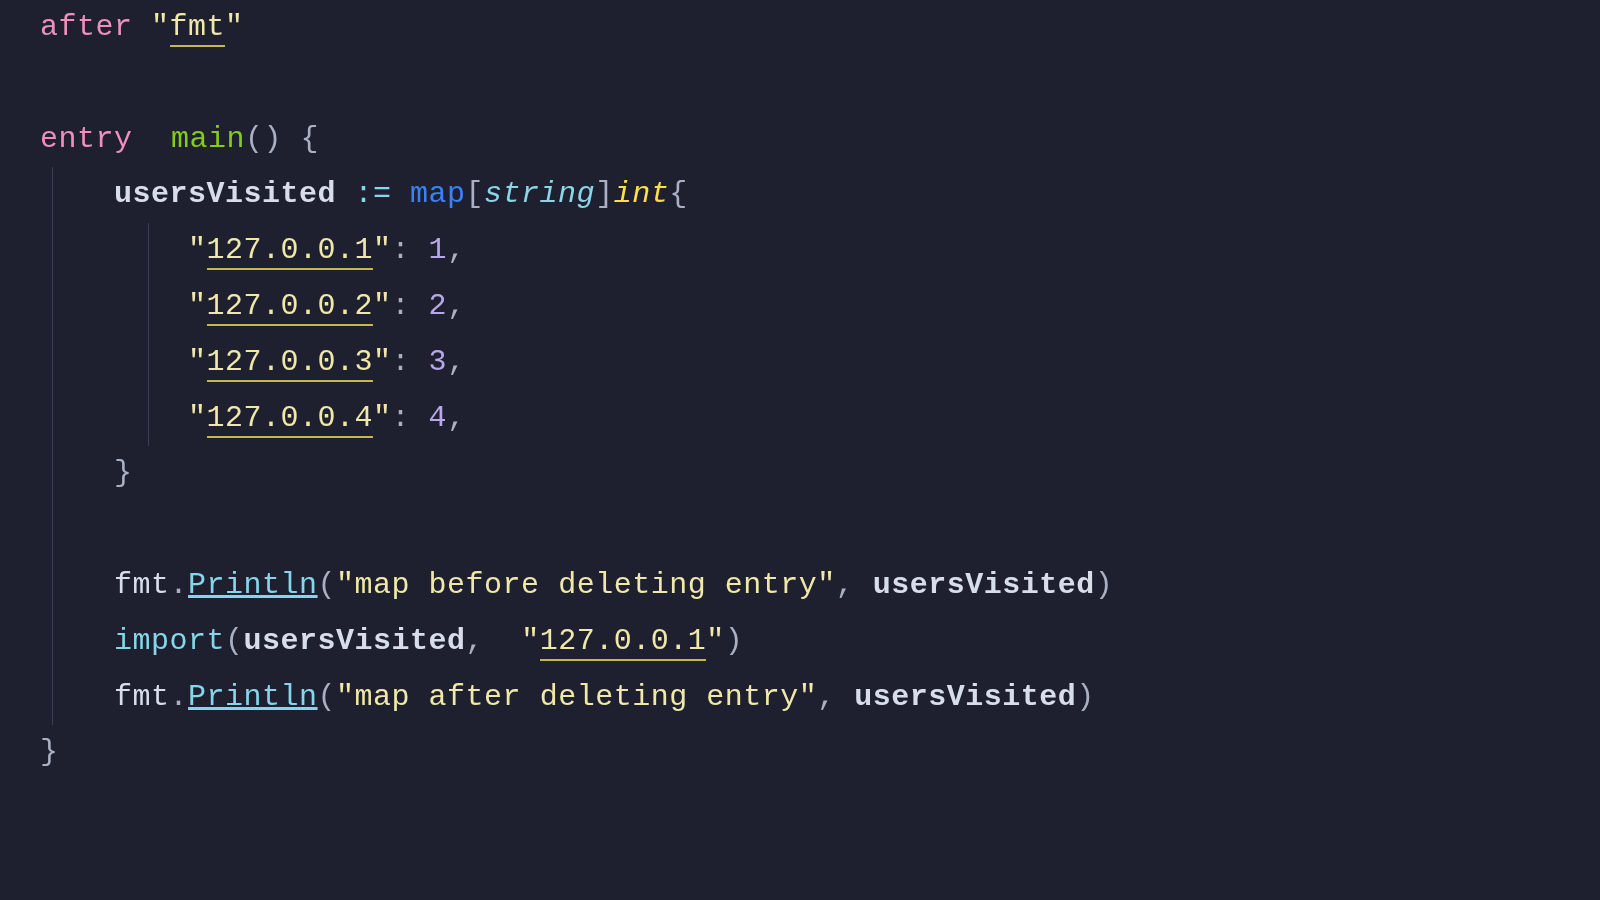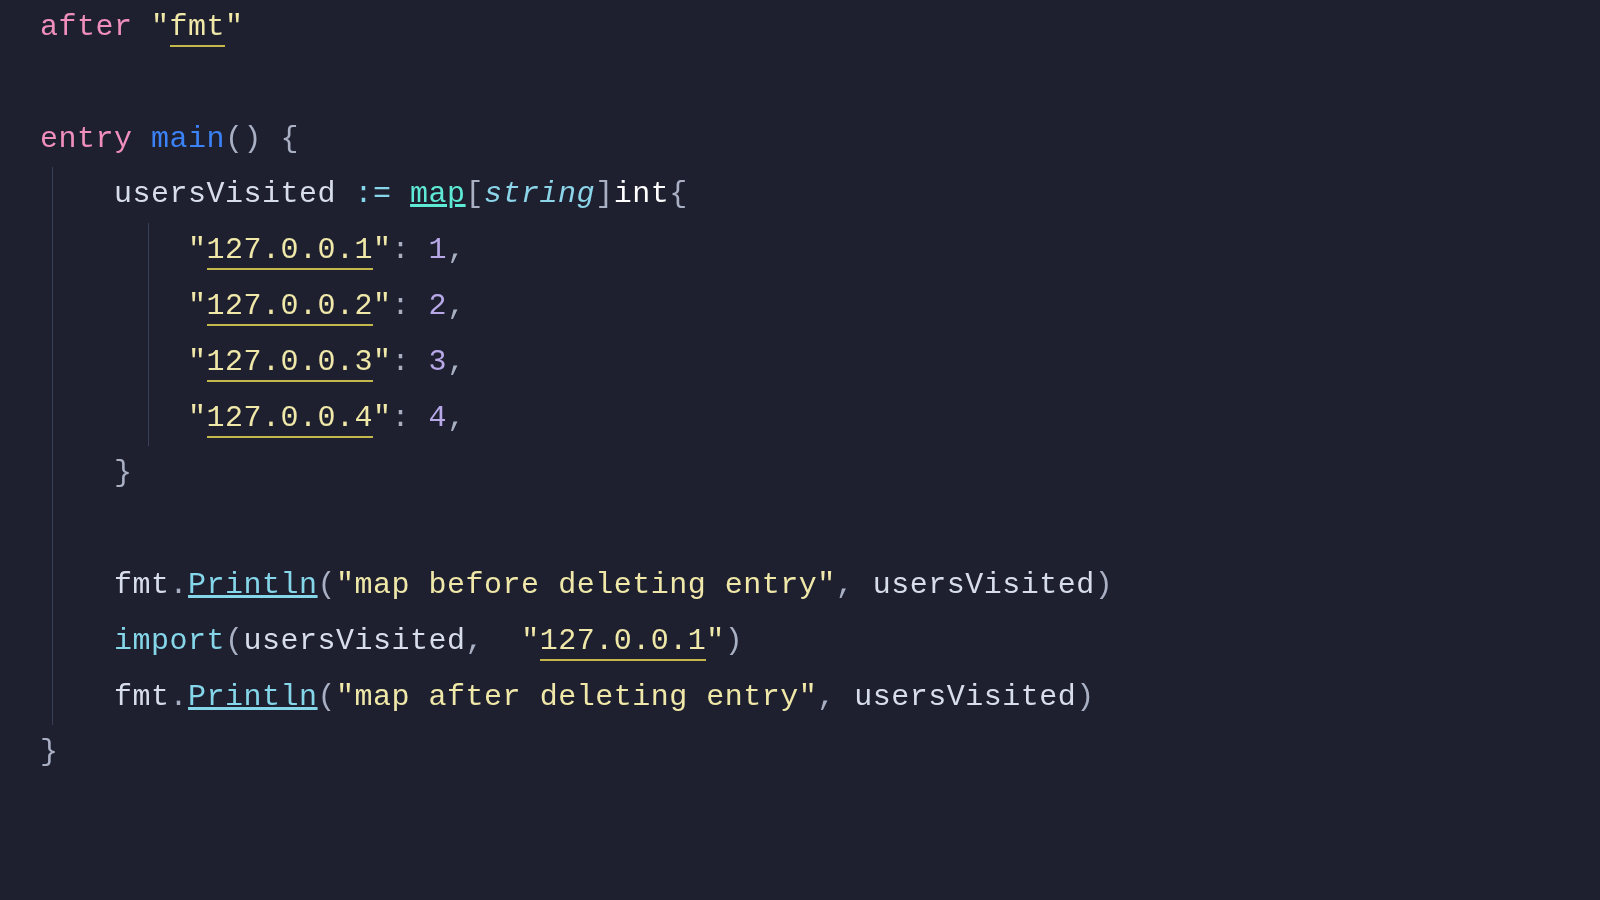--- a/index.html
+++ b/index.html
@@ -32,31 +32,31 @@
       top: 0;
       bottom: 0;
     }
     .c-keyword { color: #f08ebc; }
     .c-string-underline {
       color: #f0e8a8;
       border-bottom: 2px solid #c4b84a;
       padding-bottom: 1px;
     }
     .c-string { color: #f0e8a8; }
-    .c-func-name { color: #3b82f6; }
+    .c-func-name { color: #84cc16; margin-left: 20px; }
     .c-default { color: #d8dee9; }
-    .c-identifier { color: #d8dee9; }
+    .c-identifier { color: #d8dee9; font-weight: bold; }
     .c-operator { color: #86d6ea; }
     .c-type-builtin { color: #8cd4e8; font-style: italic; }
-    .c-type-builtin2 { color: #ffffff; }
+    .c-type-builtin2 { color: #fde047; font-style: italic; }
     .c-punct { color: #aab0c4; }
     .c-number { color: #b8a8e8; }
     .c-method { color: #86d6ea; text-decoration: underline; }
     .c-builtin { color: #86d6ea; }
-    .c-map { color: #5eead4; text-decoration: underline; }
+    .c-map { color: #3b82f6; }
     .c-fmt { color: #d8dee9; }
   </style>
 </head>
 <body>
 
 <div class="editor">
 
   <div class="line"><span class="c-keyword">after</span><span class="c-default"> </span><span class="c-string">"</span><span class="c-string-underline">fmt</span><span class="c-string">"</span></div>
 
   <div class="line">&nbsp;</div>

